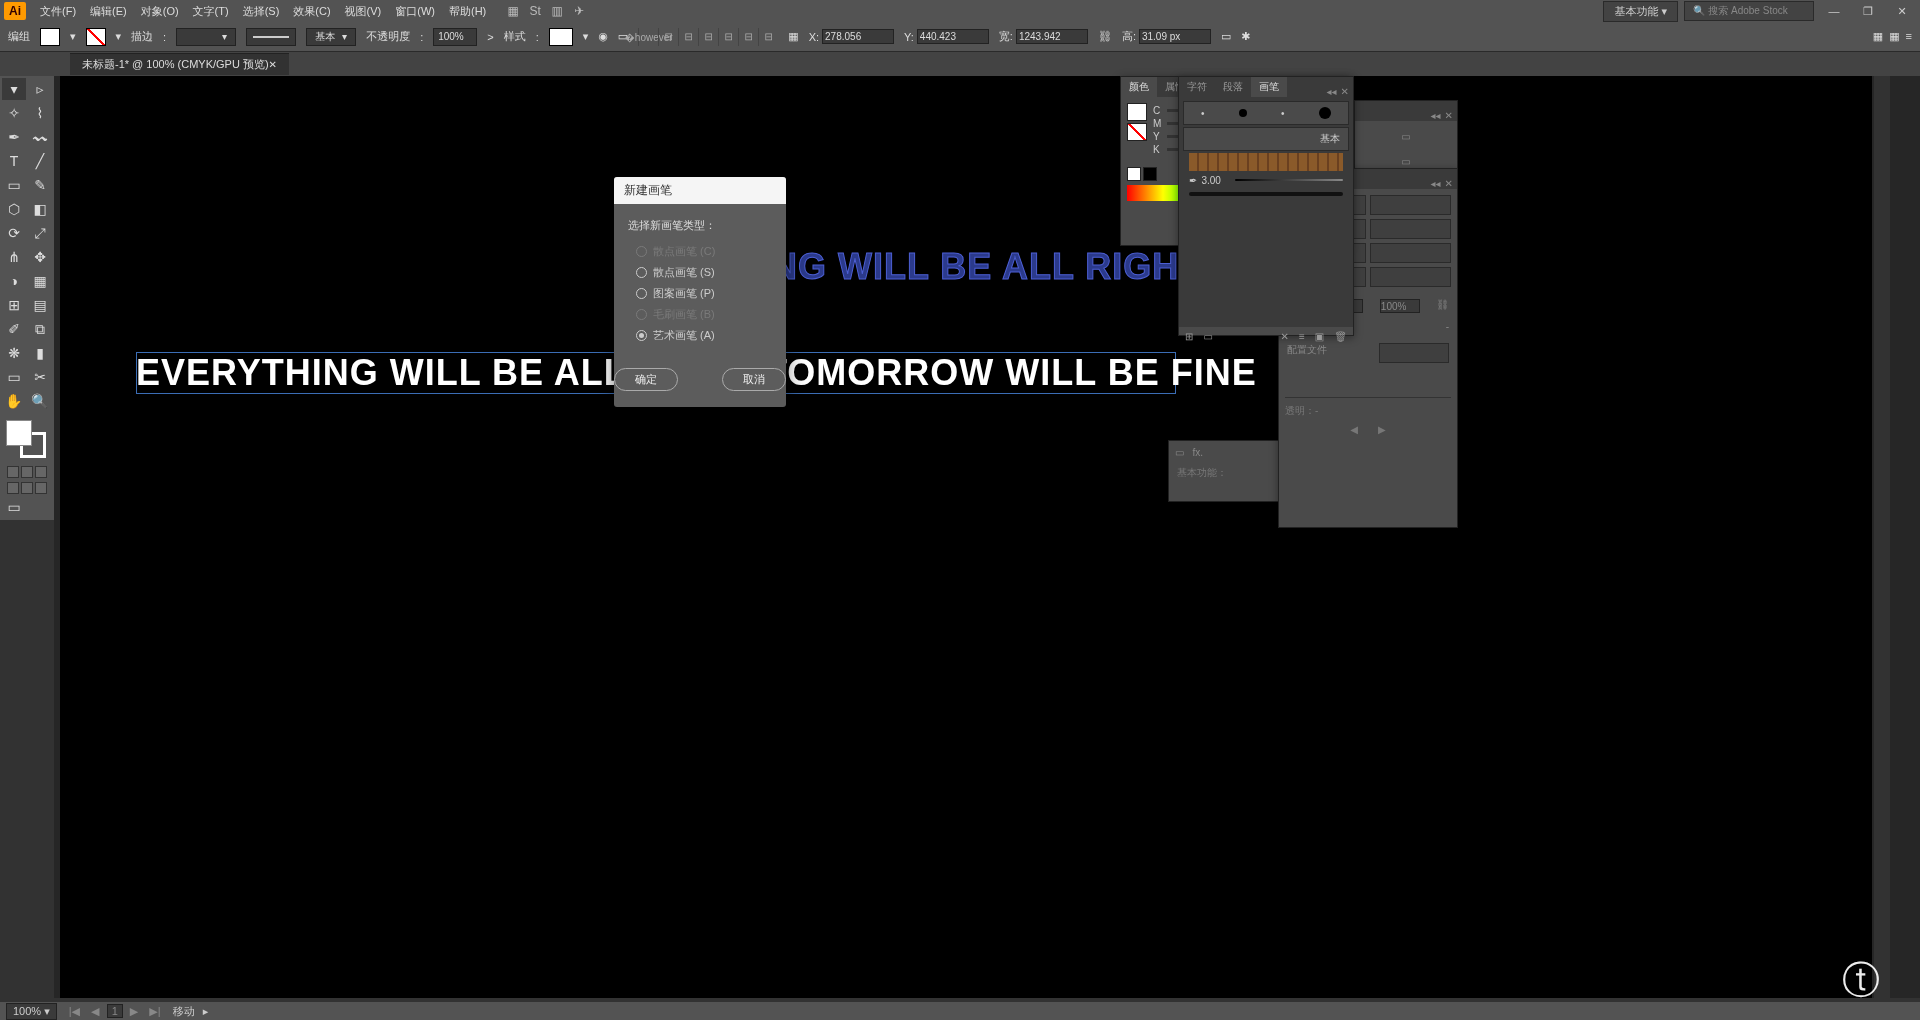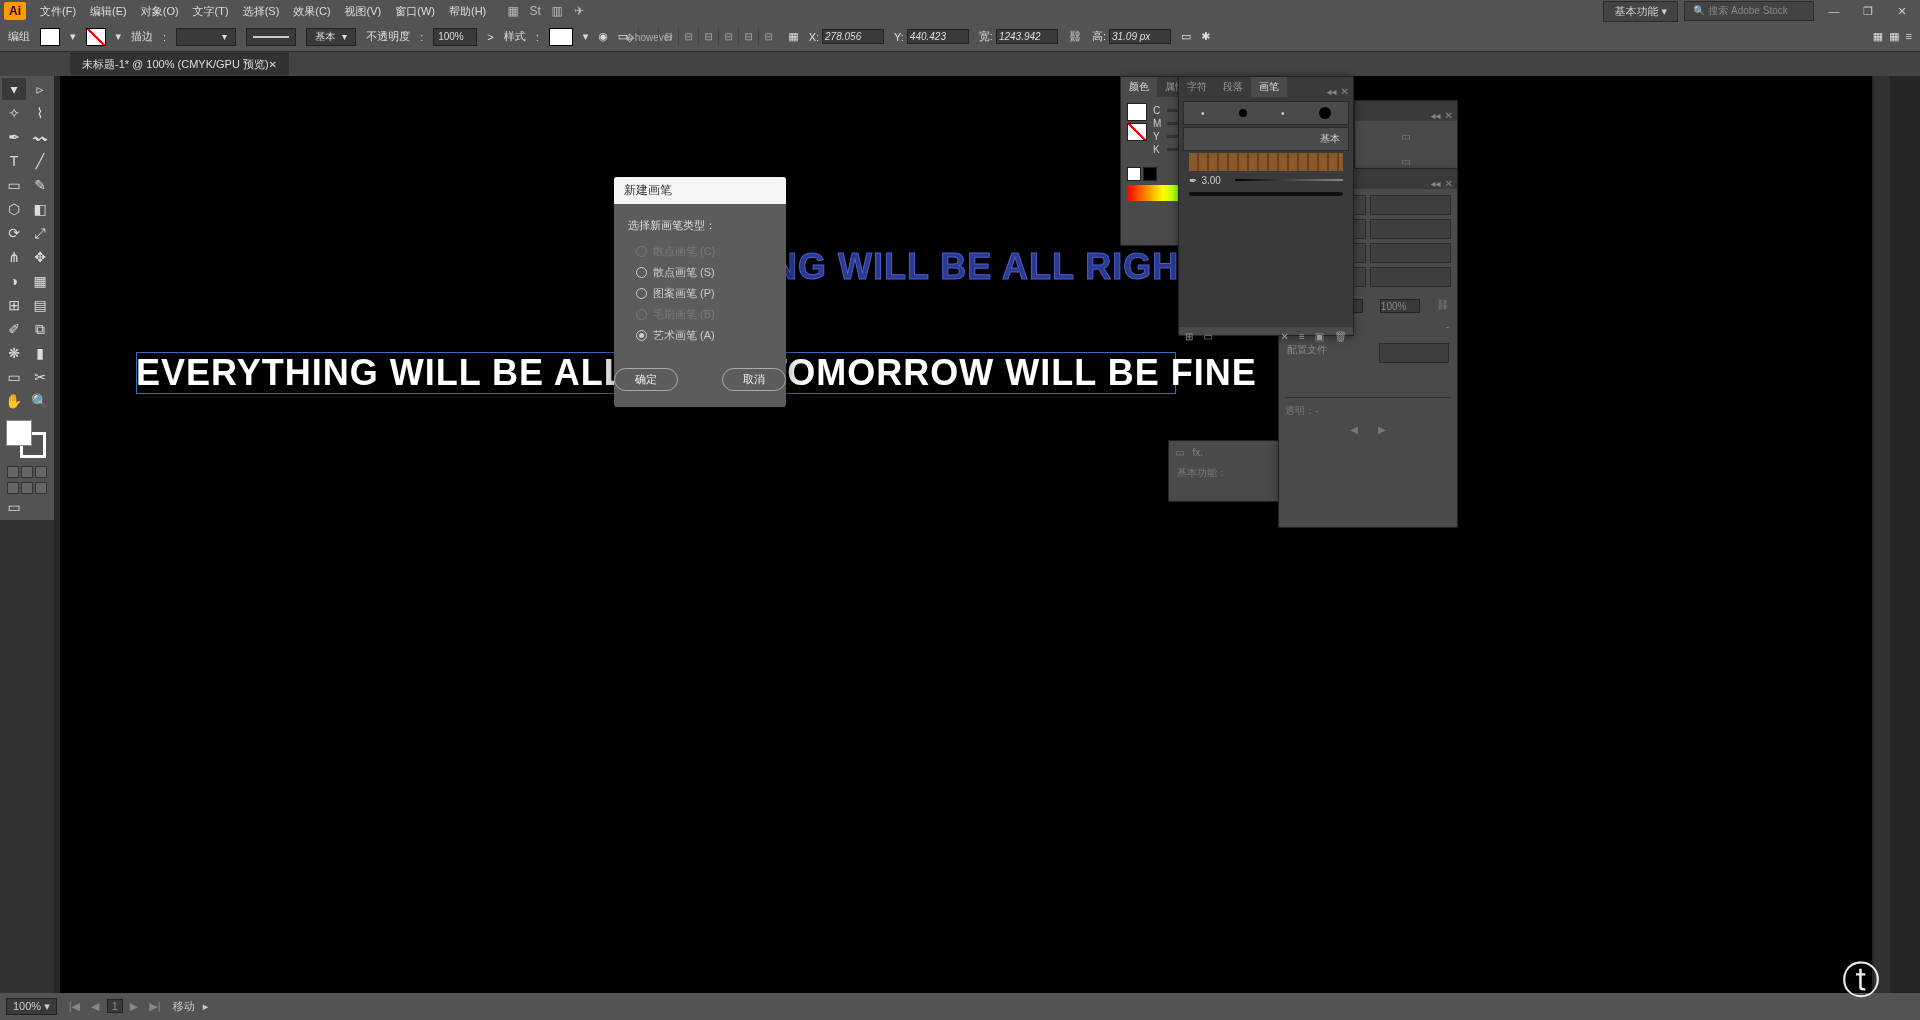--- a/index.html
+++ b/index.html
@@ -22,21 +22,21 @@
 .controlbar { height: 30px; background: #535353; border-bottom: 1px solid #2a2a2a; display: flex; align-items: center; padding: 0 8px; gap: 10px; font-size: 11px; color: #ddd; }
 .swatch { width: 20px; height: 18px; background: #fff; border: 1px solid #000; }
 .no-fill { background: linear-gradient(45deg, #fff 45%, red 45%, red 55%, #fff 55%); }
 .stroke-select { background: #3a3a3a; border: 1px solid #222; padding: 0 8px; width: 60px; height: 18px; display:flex;align-items:center;justify-content:space-between;font-size:10px; }
 .stroke-preview { width:50px; height:18px; background:#3a3a3a; border:1px solid #222; display:flex; align-items:center; justify-content:center;}
 .stroke-preview::before { content:""; width:36px; height:2px; background:#ccc;}
 .opt-input { background:#3a3a3a; border:1px solid #222; color:#ddd; width:70px; height:18px; padding:0 4px; font-size:10px;}
 .align-icons { display:flex; gap:0; }
 .align-icons span { width:20px; height:18px; border-left:1px solid #444; display:flex;align-items:center;justify-content:center; font-size:10px; color:#aaa;}
 .coord-box{display:flex;align-items:center;gap:3px;}
-.coord-box input{width:62px;background:#3a3a3a;border:1px solid #222;color:#ddd;font-size:10px;padding:1px 2px;font-style:italic;}
+.coord-box input{width:72px;background:#3a3a3a;border:1px solid #222;color:#ddd;font-size:10px;padding:1px 2px;}
 
 
 .tabbar { height: 24px; background: #434343; display: flex; align-items: center; padding-left: 70px; }
 .doc-tab { background: #323232; padding: 3px 12px; font-size: 11px; color: #ddd; border-top: 1px solid #222; display:flex; align-items:center; gap:0;}
 .doc-tab .close{font-size:10px;}
 
 
 .toolbar { position: absolute; left: 0; top: 76px; width: 54px; background: #535353; padding: 2px; display: grid; grid-template-columns: 1fr 1fr; gap: 2px; }
 .tool { width: 24px; height: 22px; display: flex; align-items: center; justify-content: center; color: #ddd; font-size: 14px; cursor:default;}
 .tool.selected { background: #3a3a3a; }
@@ -100,21 +100,21 @@
 .prop-body{padding:6px; color:#777;}
 .prop-grid{display:grid; grid-template-columns:1fr 1fr; gap:4px; margin-bottom:8px;}
 .prop-cell{height:20px; background:#3f3f3f; border:1px solid #2a2a2a;}
 .prop-row{display:flex; justify-content:space-between; padding:4px 2px; color:#888; font-size:10px;}
 .prop-row input{width:40px; background:#3a3a3a; border:1px solid #222; color:#888; font-size:10px;}
 
 .extra-panel{left:1354px; top:100px; width:104px; height:400px; z-index:15;}
 .misc-panel{left:1168px; top:440px; width:188px; height:62px; z-index:17;}
 
 
-.statusbar{position:absolute; left:0; right:0; bottom:0; height:27px; background:#535353; display:flex; align-items:center; padding:0 6px; gap:8px; font-size:11px; color:#ccc;}
+.statusbar{position:absolute; left:0; right:0; bottom:0; height:18px; background:#535353; display:flex; align-items:center; padding:0 6px; gap:8px; font-size:11px; color:#ccc;}
 .status-sel{background:#3a3a3a; border:1px solid #222; padding:1px 6px;}
 .nav-btns span{padding:0 4px; color:#888;}
 
 
 .watermark{position:absolute; right:40px; bottom:14px; color:#fff; font-size:42px; font-weight:500; z-index:100; opacity:.92; display:flex; align-items:center; gap:8px;}
 .watermark .tt{font-size:38px;}
 </style>
 </head>
 <body>
 

